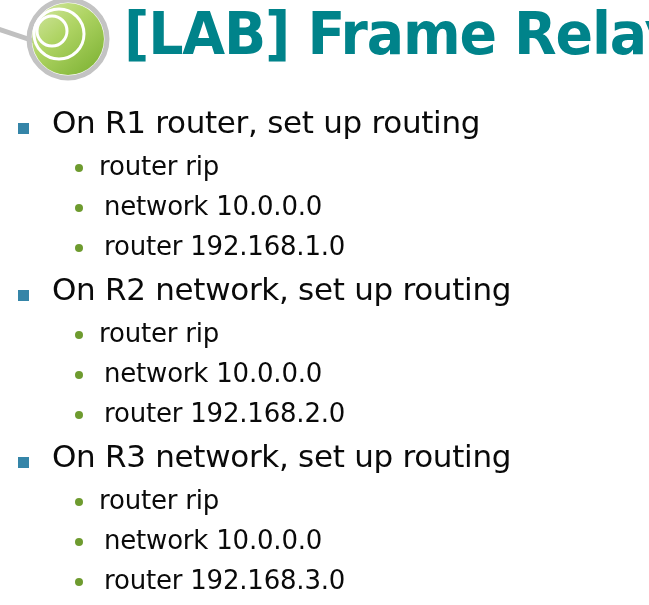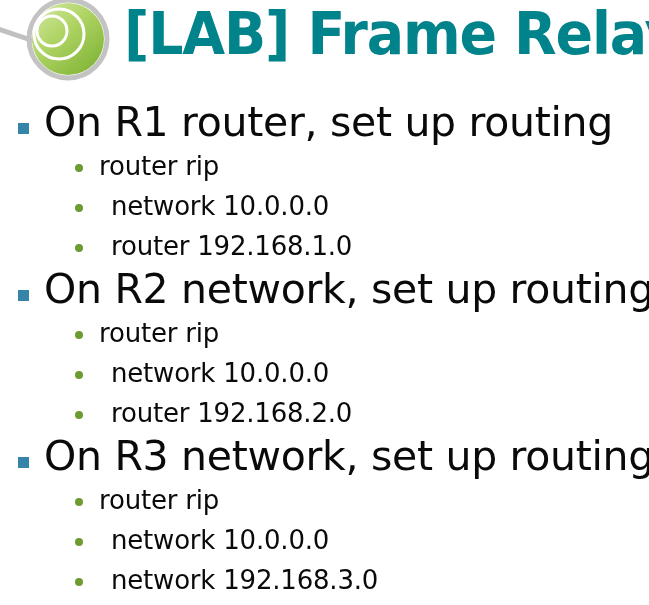--- a/index.html
+++ b/index.html
@@ -84,23 +84,23 @@
     position: absolute;
     left: 18px;
     top: 23px;
     width: 11px;
     height: 11px;
     background: #3585A8;
   }
 
   .text-l1 {
     position: absolute;
-    left: 44px;
+    left: 52px;
     top: 0px;
-    font-size: 41px;
+    font-size: 31px;
     line-height: 45px;
     color: #0a0a0a;
     white-space: nowrap;
     font-family: "DejaVu Sans", sans-serif;
     font-weight: normal;
     letter-spacing: -0.3px;
   }
 
   
   .bullet-dot {
@@ -120,21 +120,21 @@
     font-size: 26px;
     line-height: 38px;
     color: #0a0a0a;
     white-space: nowrap;
     font-family: "DejaVu Sans", sans-serif;
     font-weight: normal;
     letter-spacing: -0.2px;
   }
 
   .text-l2.indented {
-    left: 111px;
+    left: 104px;
   }
 </style>
 </head>
 <body>
 
 <div class="slide">
 
   <div class="title-row">
 
     <div class="logo">
@@ -210,18 +210,18 @@
       <div class="line">
         <span class="bullet-dot"></span>
         <span class="text-l2">router rip</span>
       </div>
       <div class="line">
         <span class="bullet-dot"></span>
         <span class="text-l2 indented">network 10.0.0.0</span>
       </div>
       <div class="line">
         <span class="bullet-dot"></span>
-        <span class="text-l2 indented">network 192.168.3.0</span>
+        <span class="text-l2 indented">router 192.168.3.0</span>
       </div>
     </div>
 
   </div>
 </div>
 
 </body></html>

